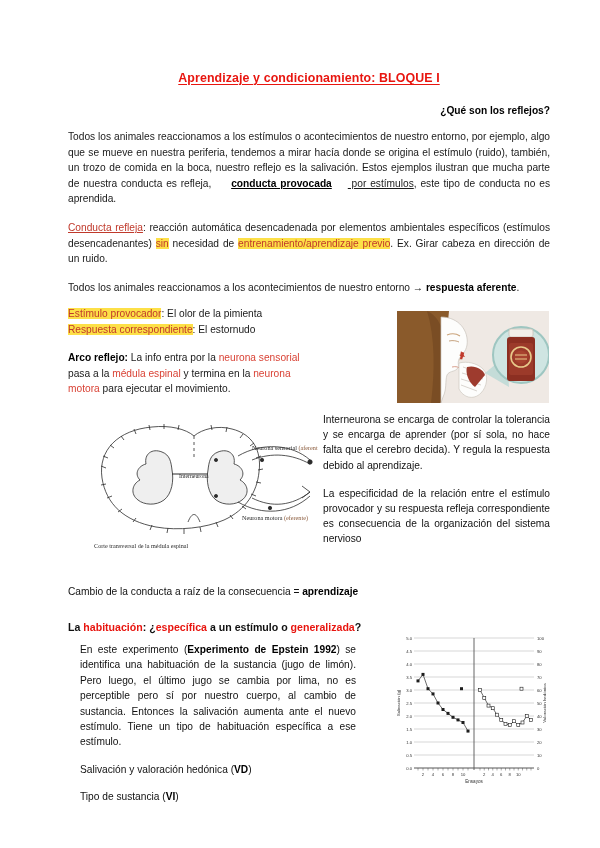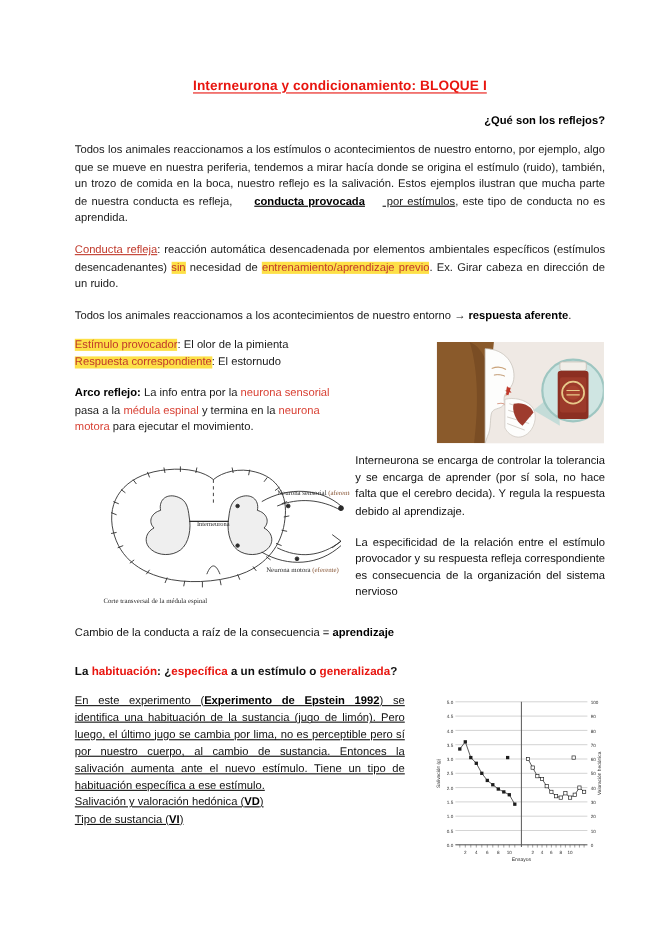--- a/index.html
+++ b/index.html
@@ -38,40 +38,40 @@
   
   .wrap-right{
     position:absolute;left:323px;top:412px;width:227px;
   }
   .wrap-right p{font-size:10.2px;line-height:15.2px;text-align:justify;margin:0 0 13px 0;}
 
   .fig-spinal{
     position:absolute;left:66px;top:416px;width:252px;height:150px;
   }
 
-  .after-figs{position:absolute;left:68px;top:570px;width:482px;}
+  .after-figs{position:absolute;left:68px;top:586px;width:482px;}
   .eq-line{font-size:10.2px;margin:0;}
   .habit-h{font-size:10.6px;font-weight:bold;margin:24px 0 0 0;}
 
   .bottom-cols{position:absolute;left:68px;top:630px;width:482px;}
   .bl-text{width:300px;font-size:10.2px;line-height:15.4px;text-align:justify;}
-  .bl-text p{margin:0;text-decoration:underline;}
+  .bl-text p{margin:12px;}
   .bl-lines{margin-top:0;}
 
   .chart-box{position:absolute;left:392px;top:628px;width:160px;height:175px;}
   svg{display:block;}
 </style>
 </head>
 <body>
 
 <div class="page">
 
   <div class="inner">
 
-    <h1 class="doc-title">Interneurona y condicionamiento: BLOQUE I</h1>
+    <h1 class="doc-title">Aprendizaje y condicionamiento: BLOQUE I</h1>
 
     <h2 class="section-q">¿Qué son los reflejos?</h2>
 
     <p class="body"><span>Todos los animales reaccionamos a los estímulos o acontecimientos de nuestro entorno, por ejemplo, algo que se mueve en nuestra periferia, tendemos a mirar hacía donde se origina el estímulo (ruido), también, un trozo de comida en la boca, nuestro reflejo es la salivación. Estos ejemplos ilustran que mucha parte de nuestra conducta es refleja, </span><b class="u">conducta provocada</b><span class="u"> por estímulos</span><span>, este tipo de conducta no es aprendida.</span></p>
 
     <p class="body"><span class="ul-red">Conducta refleja</span><span>: reacción automática desencadenada por elementos ambientales específicos (estímulos desencadenantes) </span><span class="hl">sin</span><span> necesidad de </span><span class="hl">entrenamiento/aprendizaje previo</span><span>. Ex. Girar cabeza en dirección de un ruido.</span></p>
 
     <p class="body"><span>Todos los animales reaccionamos a los acontecimientos de nuestro entorno → </span><b>respuesta aferente</b><span>.</span></p>
 
     <p class="body tight" style="text-align:left;line-height:15.4px;">

